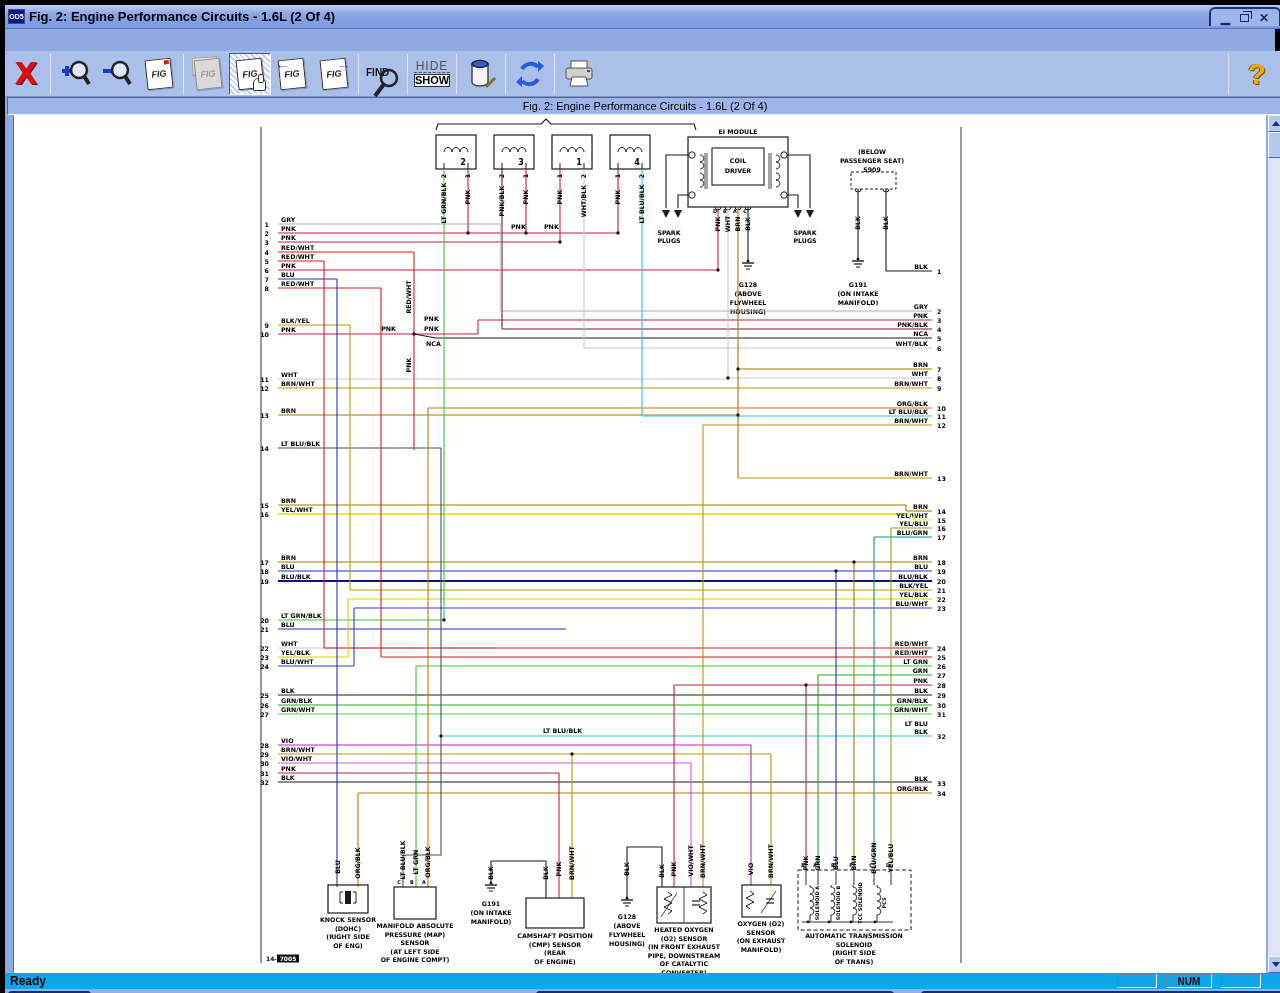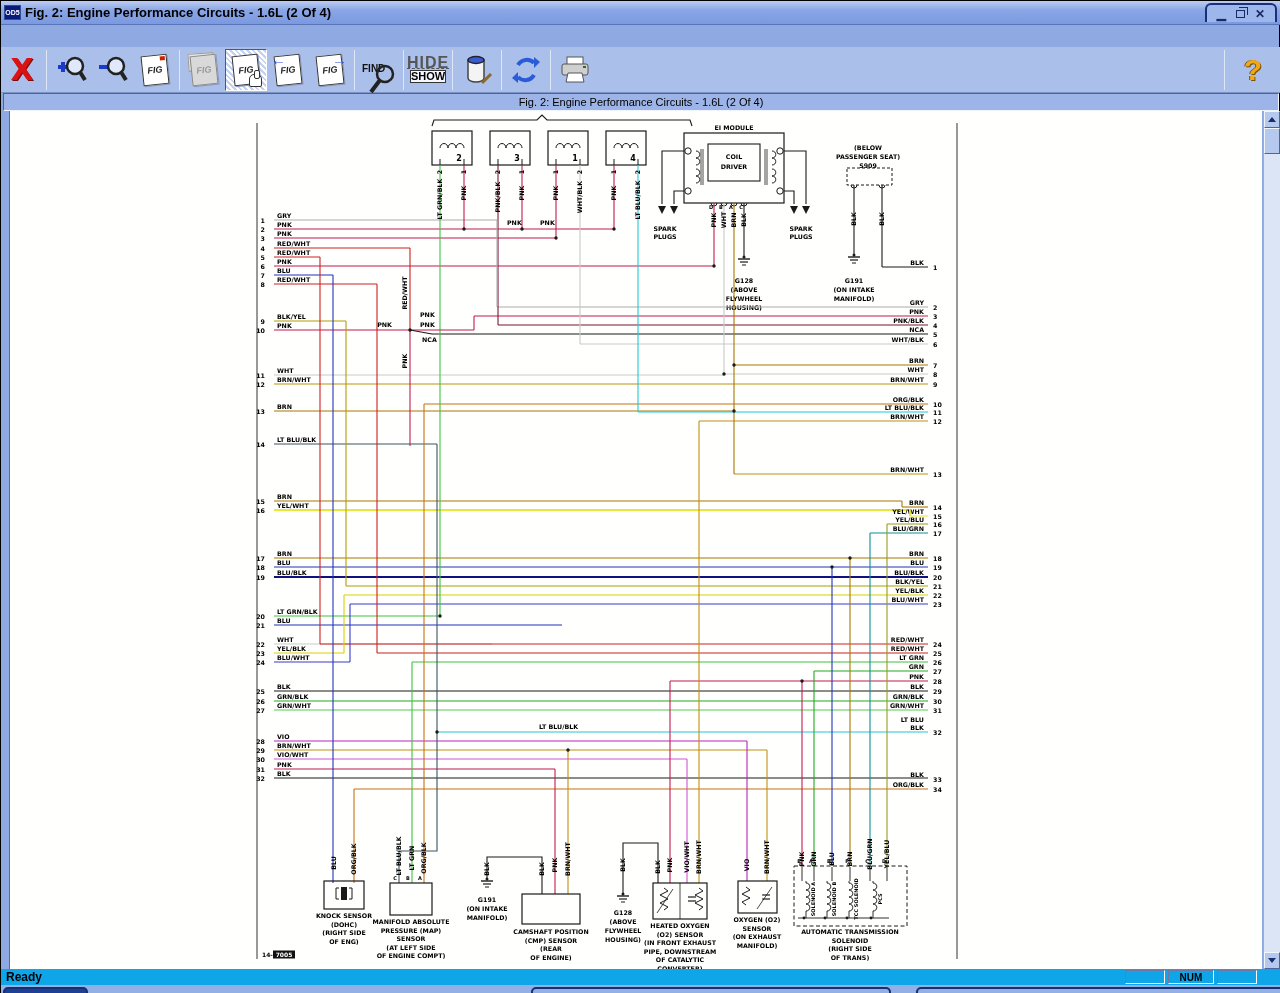--- a/index.html
+++ b/index.html
@@ -1,17 +1,17 @@
 <!DOCTYPE html>
 <html><head>
 <meta charset="utf-8">
 <style>
   * { margin:0; padding:0; box-sizing:border-box; }
   html,body { width:1280px; height:993px; overflow:hidden; font-family:"Liberation Sans",sans-serif; background:#8fa9e2; }
-  .window { position:absolute; inset:0; border:1px solid #000000; }
+  .window { position:absolute; inset:0; border:5px solid #000000; }
 
   
   .titlebar { position:absolute; left:0; top:0; width:1280px; height:24px;
     background:linear-gradient(180deg,#bccdf2 0%,#8aa6e6 40%,#7b99e0 100%);
     display:flex; align-items:center; border-bottom:1px solid #5a74b8; }
   .app-icon { width:17px; height:15px; background:#0a1a7a; color:#fff; font-size:7px; font-weight:bold;
     display:flex; align-items:center; justify-content:center; margin:0 4px 0 3px; border:1px solid #314ba0; }
   .title-text { font-size:13px; font-weight:bold; color:#000; }
   .winbtns { position:absolute; right:4px; top:2px; height:19px; display:flex; align-items:center; gap:10px;
     background:#9db7ec; border:2px solid #1a2f77; border-radius:6px 6px 0 0; padding:0 10px; border-bottom:none; }
@@ -41,21 +41,21 @@
   .figpage.gray { background:#d9d9d9; color:#999; border-color:#888; }
   .ghostpage { position:absolute; width:26px; height:18px; background:#e4e4e4; border:1px solid #999; left:5px; top:4px; transform:rotate(-4deg);}
   .fig-arrow { position:absolute; font-size:15px; font-weight:bold; color:#2244cc; top:2px; text-shadow:0 0 1px #fff; }
   .fig-arrow.l { left:4px; } .fig-arrow.r { right:4px; }
   .hand { position:absolute; right:4px; bottom:3px; width:13px; height:13px; background:#fff; border:1px solid #333;
     border-radius:5px 5px 2px 2px; }
   .hand::before { content:""; position:absolute; left:4px; top:-5px; width:4px; height:7px; background:#fff; border:1px solid #333; border-radius:2px;}
   .find-wrap { position:relative; width:36px; height:34px;margin-top:19px; }
   .find-label { position:absolute; left:1px; top:1px; font-size:10px; font-weight:bold; color:#111; }
   .hideshow { text-align:center; line-height:11px; }
-  .hideshow .hide { color:#555; font-size:16px; font-weight:bold; letter-spacing:1px; border-bottom:1px dashed #555; }
+  .hideshow .hide { color:#555; font-size:12px; font-weight:normal; letter-spacing:1px; border-bottom:1px dashed #555; }
   .hideshow .show { color:#000; font-size:11px; font-weight:bold; border:1px solid #333; padding:0 0; background:#f4f7fe; display:inline-block; margin-top:1px;}
   .help-btn { position:absolute; right:8px; top:3px; width:40px; height:40px; display:flex; align-items:center; justify-content:center; }
   .help-q { font-size:30px; font-weight:bold; color:#f0a818; text-shadow:1px 1px 0 #7a5205, -1px 0 0 #7a5205; }
   .tb-help-sep { position:absolute; right:56px; top:3px; width:1px; height:40px; background:#6e84b8; border-right:1px solid #dde7f8; }
 
   
   .captionbar { position:absolute; left:2px; top:92px; width:1276px; height:18px; background:#9db4e8;
     border:1px solid #54628e; border-bottom-color:#eef3fc; border-right-color:#eef3fc;
     display:flex; align-items:center; justify-content:center; font-size:11px; color:#000; }
 
@@ -69,21 +69,21 @@
     display:flex; align-items:center; justify-content:center; }
   .sb-up { top:0; } .sb-down { bottom:0; }
   .sb-thumb { position:absolute; left:0; top:17px; width:16px; height:26px; background:#b5c8ee;
     border-top:1px solid #f0f5fe; border-left:1px solid #f0f5fe; border-right:1px solid #50639a; border-bottom:1px solid #50639a; }
   .tri-up { width:0; height:0; border-left:4px solid transparent; border-right:4px solid transparent; border-bottom:5px solid #16306e; }
   .tri-down { width:0; height:0; border-left:4px solid transparent; border-right:4px solid transparent; border-top:5px solid #16306e; }
 
   
   .statusbar { position:absolute; left:0; top:968px; width:1280px; height:16px; background:#0ea5e9; display:flex; align-items:center; }
   .status-ready { font-size:12px; font-weight:bold; margin-left:5px; }
-  .status-cells { position:absolute; right:24px; top:1px; display:flex; gap:3px; }
+  .status-cells { position:absolute; right:24px; top:1px; display:flex; gap:9px; }
   .status-cell { height:14px; border:1px solid #6a7aa8; border-bottom-color:#fff; border-right-color:#fff;
     font-size:10px; font-weight:bold; display:flex; align-items:center; justify-content:center; }
   .taskbar { position:absolute; left:0; top:984px; width:1280px; height:9px; background:#93b0e6; overflow:hidden; }
   .tk-pill { position:absolute; top:2px; height:14px; border:2px solid #16306e; border-radius:5px; }
   .tk-pill.filled { background:#1e3f96; }
 
   svg text { font-family:"DejaVu Sans",sans-serif; }
 </style>
 </head>
 <body>

